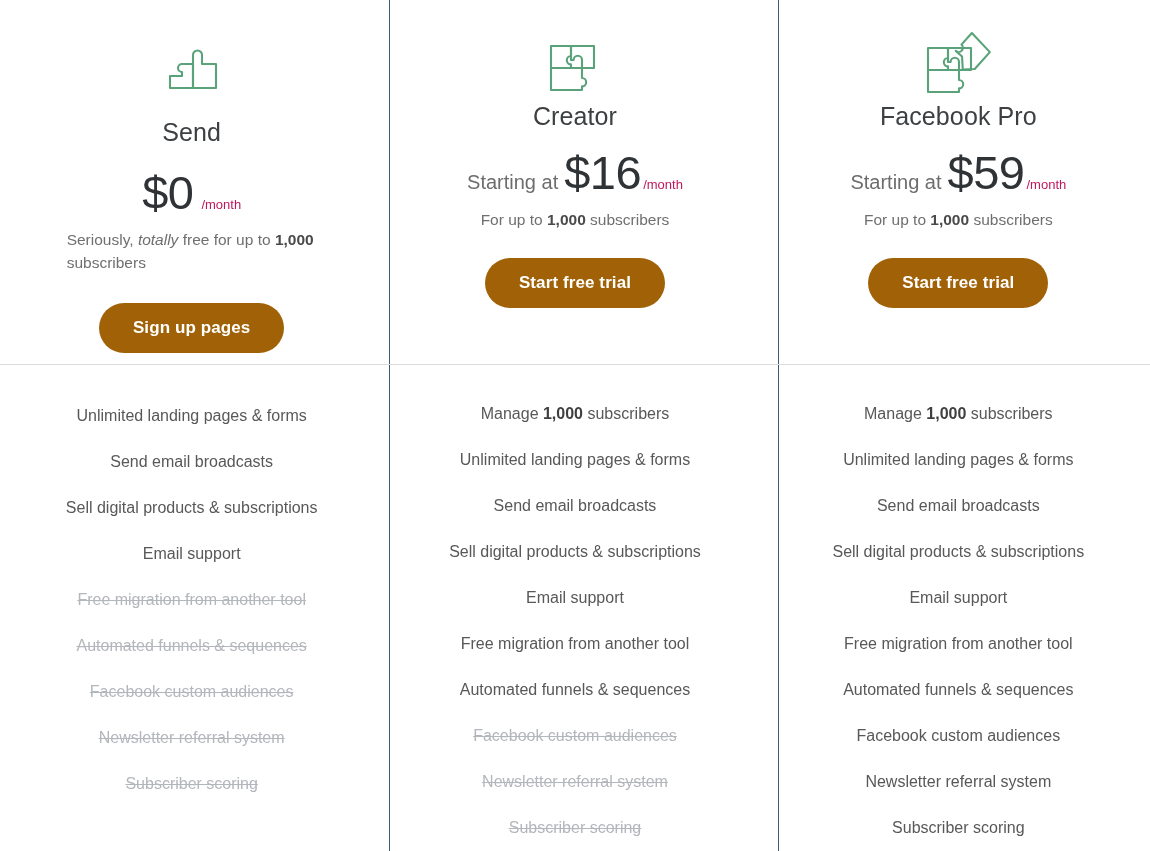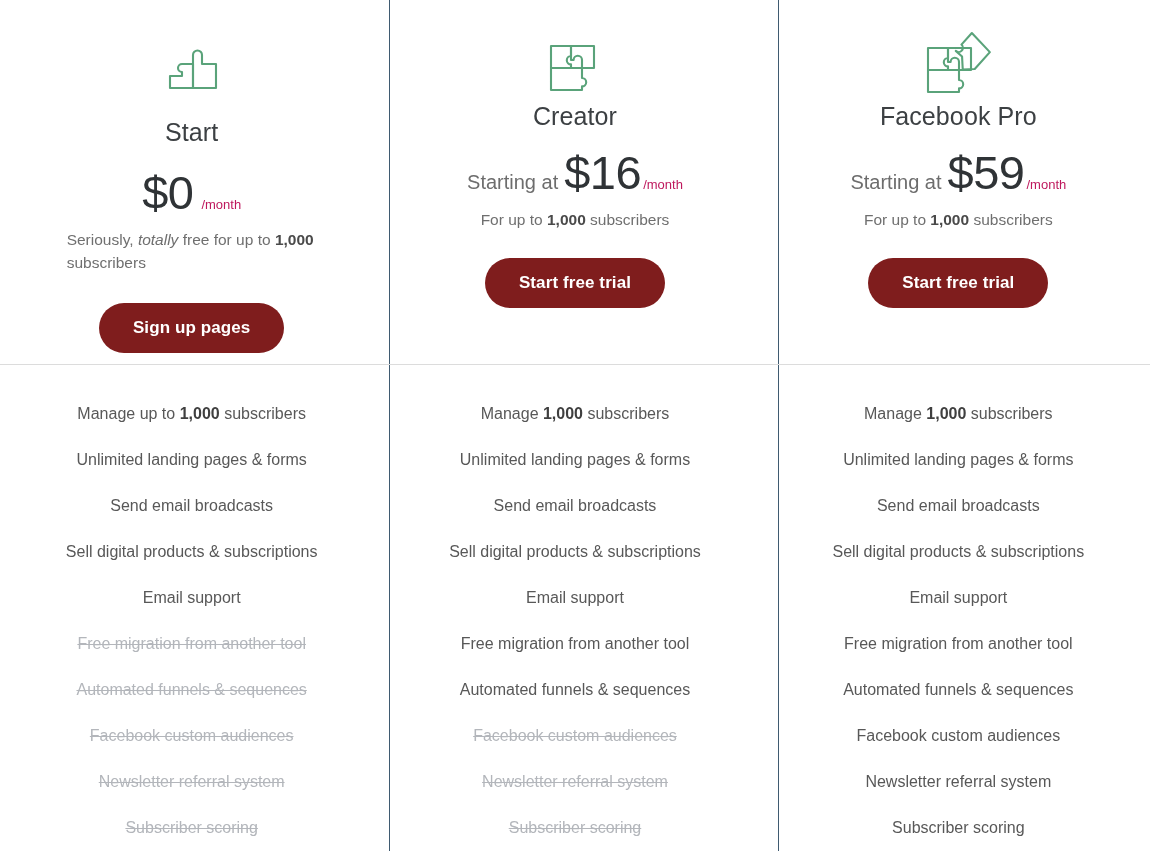--- a/index.html
+++ b/index.html
@@ -123,21 +123,21 @@
     line-height: 1.5;
     text-align: left;
     margin-top: 12px;
     max-width: 250px;
   }
   .price-note .em { font-style: italic; }
   .price-note .strong { font-weight: bold; color: #4a4a4a; }
 
   .cta-button {
     margin-top: 27px;
-    background: #7f1d1d;
+    background: #a16207;
     color: #ffffff;
     border: none;
     border-radius: 30px;
     font-family: "Liberation Sans", sans-serif;
     font-size: 17px;
     font-weight: bold;
     padding: 0 34px;
     height: 50px;
     line-height: 50px;
     cursor: pointer;
@@ -183,30 +183,29 @@
   <div class="columns">
 
     <div class="col">
       <div class="col-head">
         <span class="plan-icon icon-free">
           <svg width="64" height="52" viewBox="0 0 64 52" fill="none" stroke="currentColor" stroke-width="2.1" stroke-linejoin="round" stroke-linecap="round">
             <path d="M33 20 L33 11 a4.5 4.5 0 1 1 9 0 L42 11 L42 20 L56 20 L56 44 L33 44 Z"></path>
             <path d="M33 20 L22 20 a4 4 0 1 0 0 8 L22 28 L22 32 L10 32 L10 44 L33 44 Z"></path>
           </svg>
         </span>
-        <div class="plan-name">Start</div>
+        <div class="plan-name">Send</div>
         <div class="price-row free-price">
           <span class="price-amount">$0</span>
           <span class="price-period">/month</span>
         </div>
         <div class="price-note"><span>Seriously, </span><span class="em">totally</span><span> free for up to </span><span class="strong">1,000</span><span> subscribers</span></div>
         <button class="cta-button cta-free">Sign up pages</button>
       </div>
       <ul class="features">
-          <li>Manage up to <span class="strong">1,000</span> subscribers</li>
           <li>Unlimited landing pages &amp; forms</li>
           <li>Send email broadcasts</li>
           <li>Sell digital products &amp; subscriptions</li>
           <li>Email support</li>
           <li class="off">Free migration from another tool</li>
           <li class="off">Automated funnels &amp; sequences</li>
           <li class="off">Facebook custom audiences</li>
           <li class="off">Newsletter referral system</li>
           <li class="off">Subscriber scoring</li>
         </ul>

